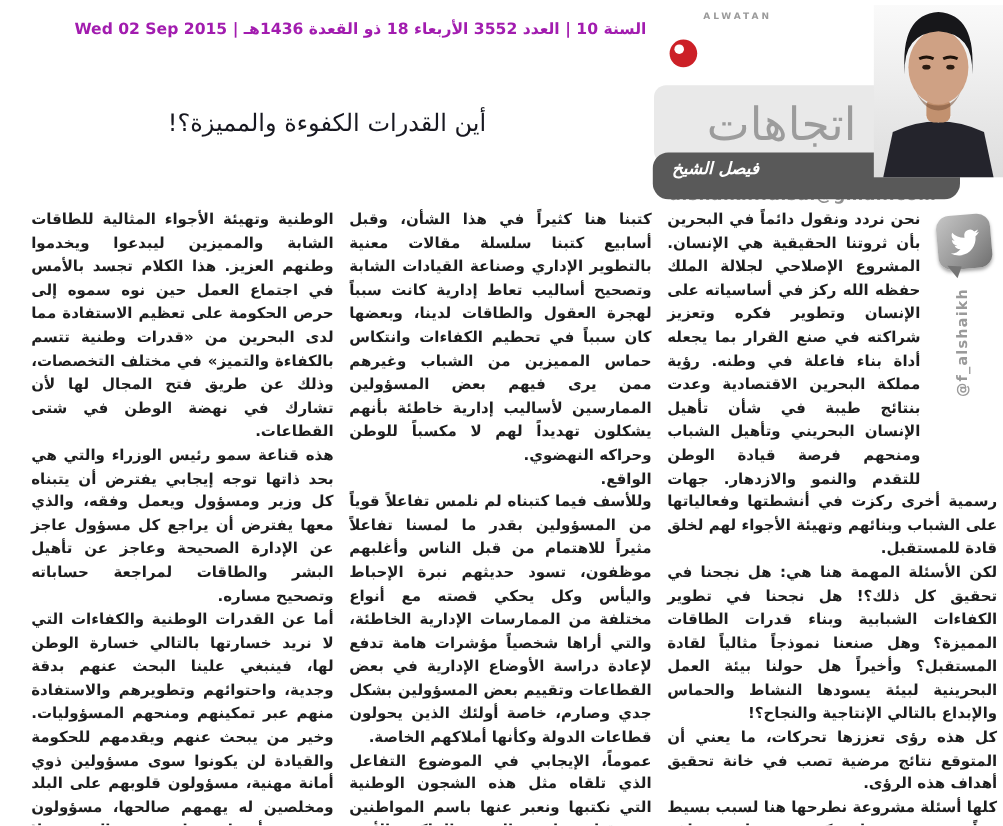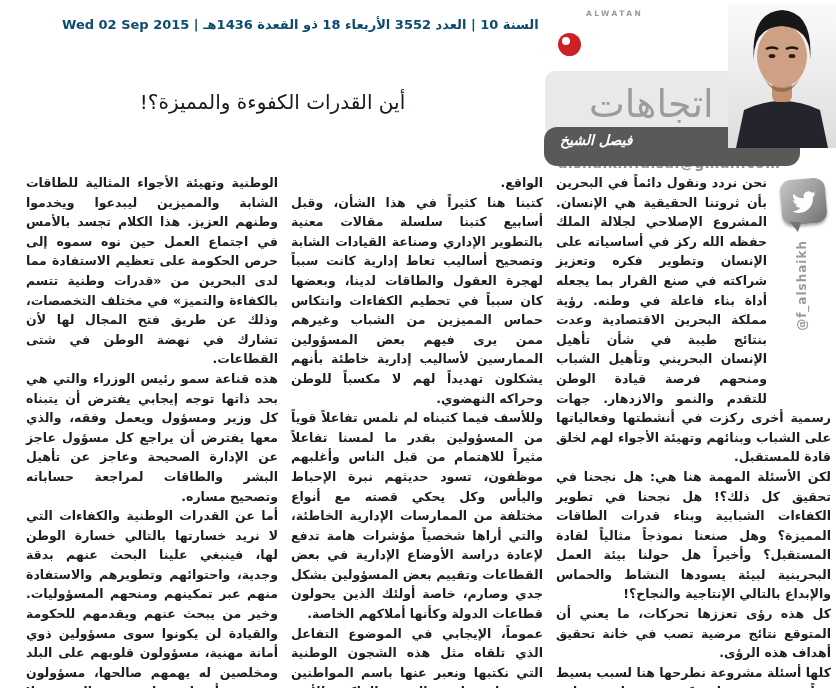--- a/index.html
+++ b/index.html
@@ -6,21 +6,21 @@
   html,body { background:#ffffff; }
   .page {
     position:relative; width:836px; height:688px; margin:0 auto;
     background:#ffffff; overflow:hidden;
     font-family:"DejaVu Sans","Liberation Sans",sans-serif;
   }
 
   
   .date-line {
     position:absolute; top:17px; left:62px;
-    direction:rtl; font-size:13px; font-weight:bold; color:#0c4a6e;
+    direction:rtl; font-size:13px; font-weight:bold; color:#a21caf;
     letter-spacing:0;
   }
   .logo {
     position:absolute; top:6px; right:136px; width:150px; height:54px;
   }
   .logo-latin {
     position:absolute; top:3px; left:36px;
     font-size:7.5px; letter-spacing:2.5px; font-weight:bold; color:#9a9a9a;
   }
   .logo-ar {
@@ -163,22 +163,22 @@
         </div>
         <div class="twitter-handle">@f_alshaikh</div>
       </div>
       <p>نحن نردد ونقول دائماً في البحرين بأن ثروتنا الحقيقية هي الإنسان. المشروع الإصلاحي لجلالة الملك حفظه الله ركز في أساسياته على الإنسان وتطوير فكره وتعزيز شراكته في صنع القرار بما يجعله أداة بناء فاعلة في وطنه. رؤية مملكة البحرين الاقتصادية وعدت بنتائج طيبة في شأن تأهيل الإنسان البحريني وتأهيل الشباب ومنحهم فرصة قيادة الوطن للتقدم والنمو والازدهار. جهات رسمية أخرى ركزت في أنشطتها وفعالياتها على الشباب وبنائهم وتهيئة الأجواء لهم لخلق قادة للمستقبل.</p>
       <p>لكن الأسئلة المهمة هنا هي: هل نجحنا في تحقيق كل ذلك؟! هل نجحنا في تطوير الكفاءات الشبابية وبناء قدرات الطاقات المميزة؟ وهل صنعنا نموذجاً مثالياً لقادة المستقبل؟ وأخيراً هل حولنا بيئة العمل البحرينية لبيئة يسودها النشاط والحماس والإبداع بالتالي الإنتاجية والنجاح؟!</p>
       <p>كل هذه رؤى تعززها تحركات، ما يعني أن المتوقع نتائج مرضية تصب في خانة تحقيق أهداف هذه الرؤى.</p>
       <p>كلها أسئلة مشروعة نطرحها هنا لسبب بسيط جداً، وهو سبب نراه يتكرر عبر نماذج مختلفة حينما نحاول «اختبار» تحقق الشعارات على أرض</p>
     </div>
 
     <div class="col col-m">
+      <p>كتبنا هنا كثيراً في هذا الشأن، وقبل أسابيع كتبنا سلسلة مقالات معنية بالتطوير الإداري وصناعة القيادات الشابة وتصحيح أساليب تعاط إدارية كانت سبباً لهجرة العقول والطاقات لدينا، وبعضها كان سبباً في تحطيم الكفاءات وانتكاس حماس المميزين من الشباب وغيرهم ممن يرى فيهم بعض المسؤولين الممارسين لأساليب إدارية خاطئة بأنهم يشكلون تهديداً لهم لا مكسباً للوطن وحراكه النهضوي.</p>
       <p>الواقع.</p>
-      <p>كتبنا هنا كثيراً في هذا الشأن، وقبل أسابيع كتبنا سلسلة مقالات معنية بالتطوير الإداري وصناعة القيادات الشابة وتصحيح أساليب تعاط إدارية كانت سبباً لهجرة العقول والطاقات لدينا، وبعضها كان سبباً في تحطيم الكفاءات وانتكاس حماس المميزين من الشباب وغيرهم ممن يرى فيهم بعض المسؤولين الممارسين لأساليب إدارية خاطئة بأنهم يشكلون تهديداً لهم لا مكسباً للوطن وحراكه النهضوي.</p>
       <p>وللأسف فيما كتبناه لم نلمس تفاعلاً قوياً من المسؤولين بقدر ما لمسنا تفاعلاً مثيراً للاهتمام من قبل الناس وأغلبهم موظفون، تسود حديثهم نبرة الإحباط واليأس وكل يحكي قصته مع أنواع مختلفة من الممارسات الإدارية الخاطئة، والتي أراها شخصياً مؤشرات هامة تدفع لإعادة دراسة الأوضاع الإدارية في بعض القطاعات وتقييم بعض المسؤولين بشكل جدي وصارم، خاصة أولئك الذين يحولون قطاعات الدولة وكأنها أملاكهم الخاصة.</p>
       <p>عموماً، الإيجابي في الموضوع التفاعل الذي تلقاه مثل هذه الشجون الوطنية التي نكتبها ونعبر عنها باسم المواطنين من قبل صاحب السمو الملكي الأمير خليفة بن سلمان رئيس الوزراء حفظه الله، وهو الأمر الذي نعول عليه ونؤمن بأن رئيس الحكومة أحرص ما يكون على دعم الكفاءات</p>
     </div>
 
     <div class="col col-l">
       <p>الوطنية وتهيئة الأجواء المثالية للطاقات الشابة والمميزين ليبدعوا ويخدموا وطنهم العزيز. هذا الكلام تجسد بالأمس في اجتماع العمل حين نوه سموه إلى حرص الحكومة على تعظيم الاستفادة مما لدى البحرين من «قدرات وطنية تتسم بالكفاءة والتميز» في مختلف التخصصات، وذلك عن طريق فتح المجال لها لأن تشارك في نهضة الوطن في شتى القطاعات.</p>
       <p>هذه قناعة سمو رئيس الوزراء والتي هي بحد ذاتها توجه إيجابي يفترض أن يتبناه كل وزير ومسؤول ويعمل وفقه، والذي معها يفترض أن يراجع كل مسؤول عاجز عن الإدارة الصحيحة وعاجز عن تأهيل البشر والطاقات لمراجعة حساباته وتصحيح مساره.</p>
       <p>أما عن القدرات الوطنية والكفاءات التي لا نريد خسارتها بالتالي خسارة الوطن لها، فينبغي علينا البحث عنهم بدقة وجدية، واحتوائهم وتطويرهم والاستفادة منهم عبر تمكينهم ومنحهم المسؤوليات. وخير من يبحث عنهم ويقدمهم للحكومة والقيادة لن يكونوا سوى مسؤولين ذوي أمانة مهنية، مسؤولون قلوبهم على البلد ومخلصين له يهمهم صالحها، مسؤولون يؤمنون بأن استمرار نهضة البحرين لا يكون إلا باستمرار الأجيال وتعاقبها بشكل صحيح يفرض خلق وصناعة قادة المستقبل الذين يواصلون درب السابقين المميزين بنجاح ويضيفون عليه.</p>
     </div>
 

